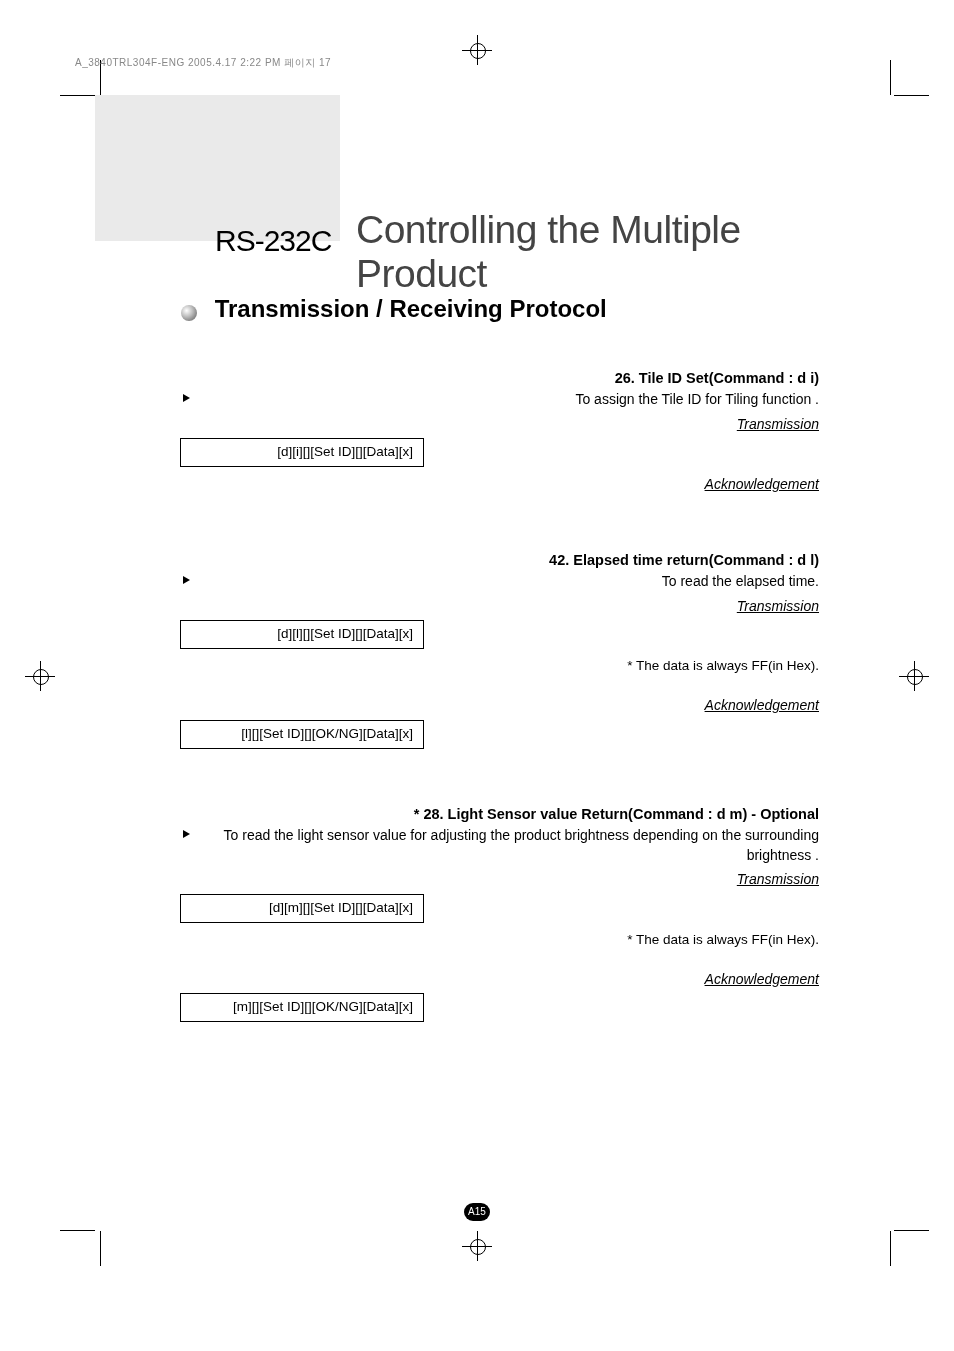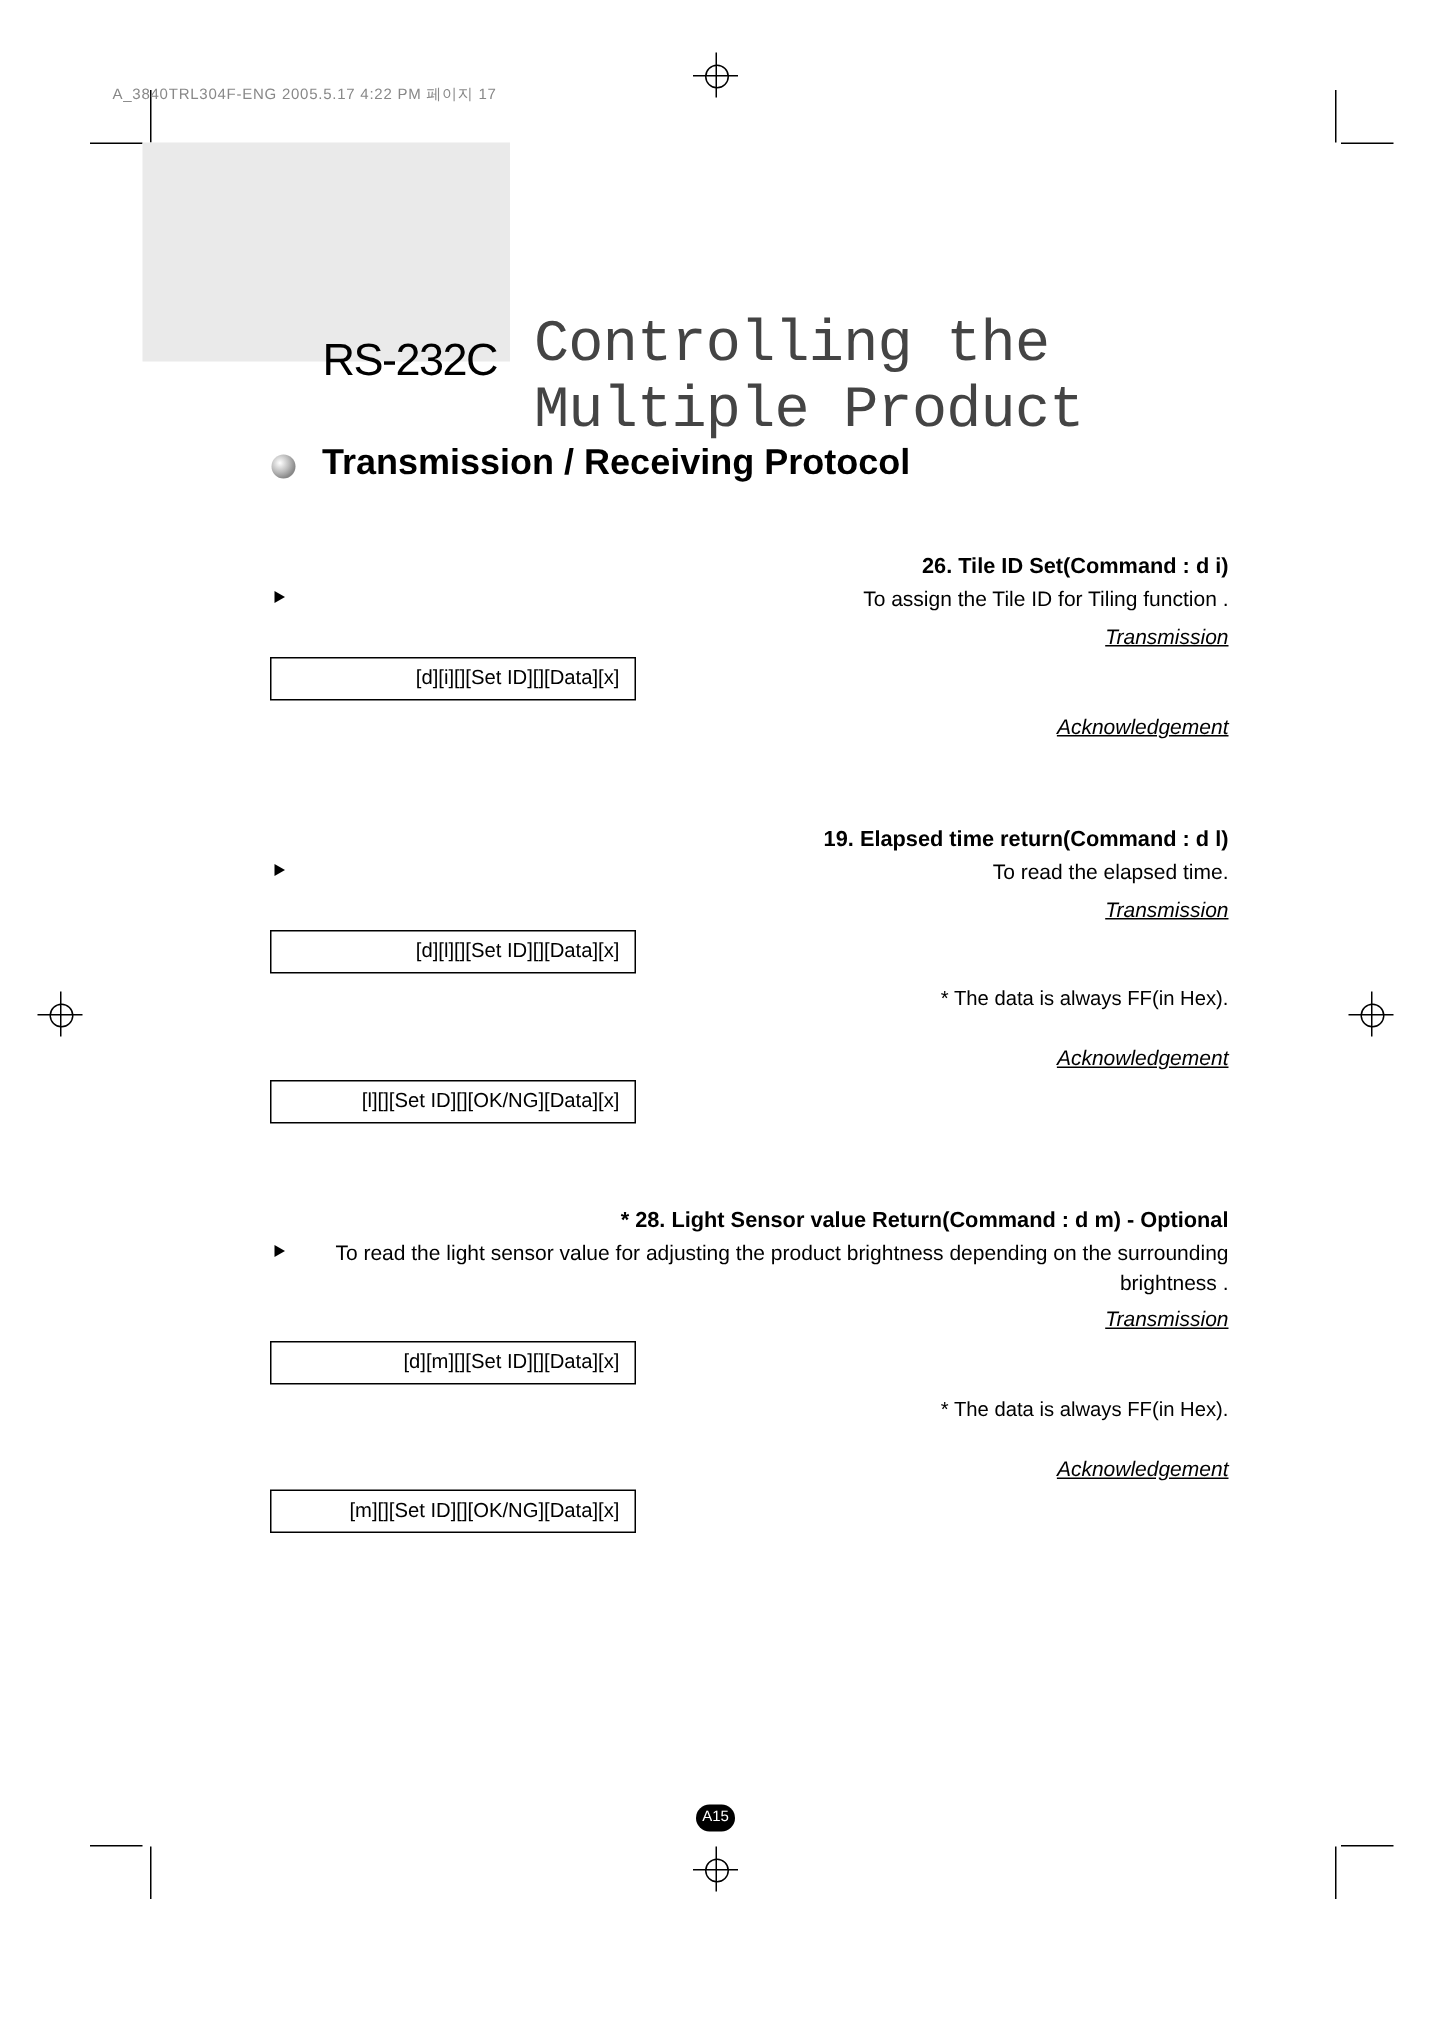--- a/index.html
+++ b/index.html
@@ -96,21 +96,21 @@
       left: 120px;
       font-size: 30px;
       font-weight: 400;
       color: #000;
       letter-spacing: -1px;
     }
     .main-title {
       position: absolute;
       top: 113px;
       left: 261px;
-      font-family: Liberation Mono, monospace;
+      font-family: Liberation Sans, sans-serif;
       font-size: 39px;
       font-weight: normal;
       color: #444;
       letter-spacing: -0.5px;
     }
     
     .section-header {
       margin-top: 30px;
       margin-left: 85px;
       font-size: 24px;
@@ -216,21 +216,21 @@
 <div class="reg-mark reg-bottom">
     <div class="cross-h"></div>
   </div>
 <div class="reg-mark reg-left">
     <div class="cross-h"></div>
   </div>
 <div class="reg-mark reg-right">
     <div class="cross-h"></div>
   </div>
 
-<div class="header-meta">A_3840TRL304F-ENG  2005.5.17  4:22 PM  페이지 17</div>
+<div class="header-meta">A_3840TRL304F-ENG  2005.4.17  2:22 PM  페이지 17</div>
 
 <div class="page">
 
   <div class="title-block">
     <div class="grey-box"></div>
     <div class="rs232c-label">RS-232C</div>
     <div class="main-title">Controlling the Multiple Product</div>
   </div>
 
   <div class="section-header">
@@ -256,21 +256,21 @@
       <div class="cmd-desc">
         <span class="triangle"></span>
         <span>To assign the Tile ID for Tiling function .</span>
       </div>
       <span class="label-underline">Transmission</span>
       <div class="cmd-box">[d][i][][Set ID][][Data][x]</div>
       <span class="label-underline">Acknowledgement</span>
     </div>
 
     <div class="cmd-block">
-      <div class="cmd-title">19. Elapsed time return(Command : d l)</div>
+      <div class="cmd-title">42. Elapsed time return(Command : d l)</div>
       <div class="cmd-desc">
         <span class="triangle"></span>
         <span>To read the elapsed time.</span>
       </div>
       <span class="label-underline">Transmission</span>
       <div class="cmd-box">[d][l][][Set ID][][Data][x]</div>
       <div class="cmd-note"> * The data is always FF(in Hex).</div>
       <span class="label-underline">Acknowledgement</span>
       <div class="cmd-box">[l][][Set ID][][OK/NG][Data][x]</div>
     </div>

